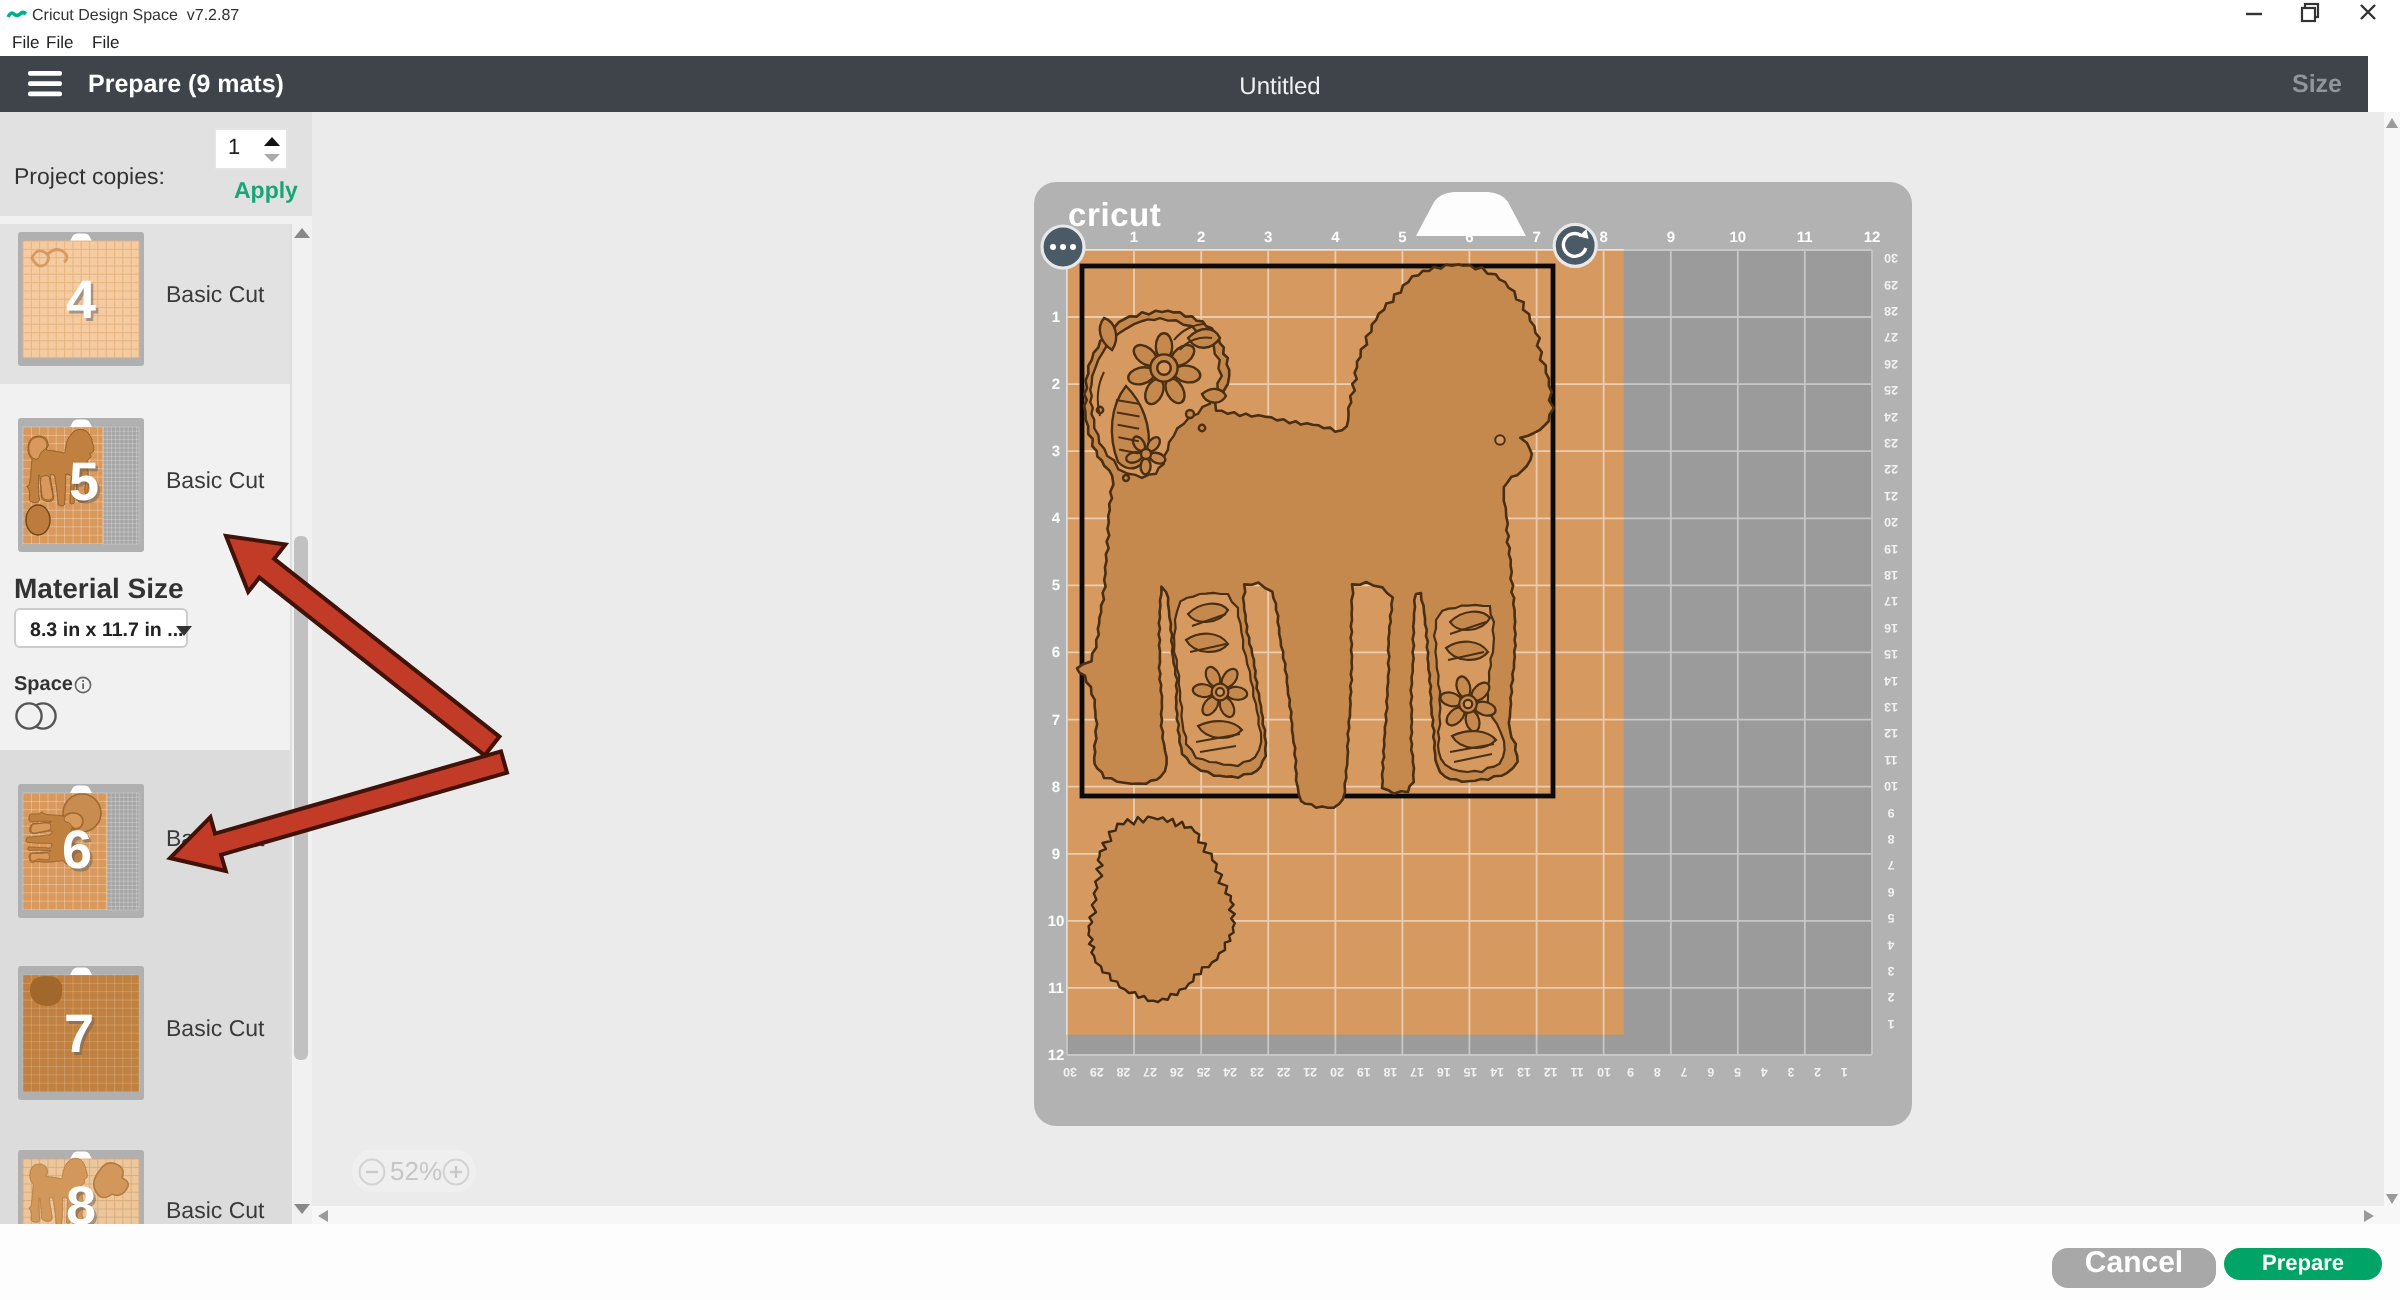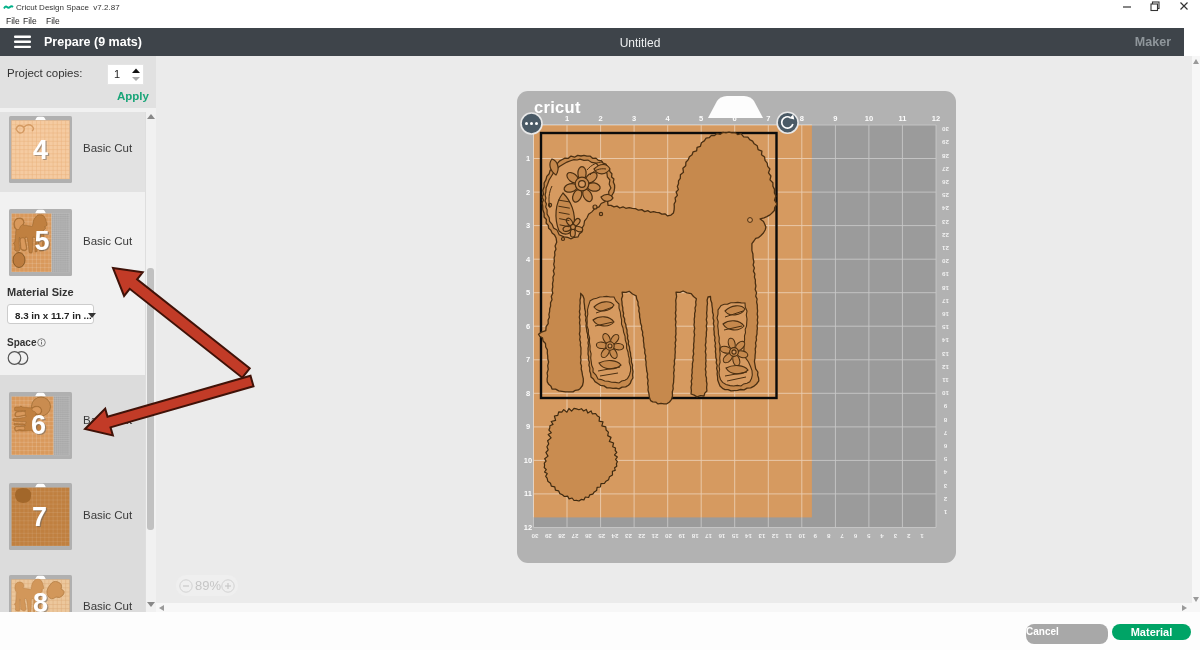--- a/index.html
+++ b/index.html
@@ -42,29 +42,29 @@
         <rect y="0.5" width="17" height="2.4" rx="1"></rect>
         <rect y="5.6" width="17" height="2.4" rx="1"></rect>
         <rect y="10.7" width="17" height="2.4" rx="1"></rect>
       </g>
     </svg>
 
   <div class="abs" style="left:44px;top:7px;font-size:12.5px;font-weight:bold;color:#fff">Prepare (9 mats)</div>
 
   <div class="abs" style="left:0;top:8px;width:1280px;text-align:center;font-size:12px;color:#eef0f1">Untitled</div>
 
-  <div class="abs" style="right:13px;top:7px;font-size:12.5px;font-weight:bold;color:#8f969b">Maker</div>
+  <div class="abs" style="right:13px;top:7px;font-size:12.5px;font-weight:bold;color:#8f969b">Size</div>
 </div>
 
 <div class="abs" style="left:156px;top:56px;width:1044px;height:556px;background:#ebebeb"></div>
 
 <div class="abs" style="left:0;top:56px;width:156px;height:556px;background:#f1f1f1">
 
   <div class="abs" style="left:0;top:0;width:156px;height:52px;background:#e1e1e1">
-    <span class="abs" style="left:7px;top:11px;font-size:11.5px;color:#333">Project copies:</span>
+    <span class="abs" style="left:7px;top:27px;font-size:11.5px;color:#333">Project copies:</span>
 
     <div class="abs" style="left:107px;top:8px;width:37px;height:21px;background:#fff;border:1px solid #e4e4e4">
       <span class="abs" style="left:6px;top:3px;font-size:11px;color:#222">1</span>
       <svg class="abs" style="left:22px;top:2px" width="12" height="16" viewBox="0 0 12 16">
           <path d="M2,6 L6,1.5 L10,6 Z" fill="#111"></path>
           <path d="M2,10 L10,10 L6,14 Z" fill="#aaa"></path>
         </svg>
     </div>
 
     <span class="abs" style="left:117px;top:34px;font-size:11.5px;font-weight:bold;color:#18a578">Apply</span>
@@ -196,21 +196,21 @@
           <path d="M557.0,230.1 L553.6,228.0 L552.1,224.3 L549.6,221.5 L549.2,217.6 L547.1,214.0 L547.1,209.8 L545.7,207.0 L546.4,203.9 L545.1,201.0 L545.9,198.0 L545.1,195.0 L545.8,192.1 L546.1,188.0 L547.6,184.2 L549.1,180.0 L551.4,176.2 L553.6,172.5 L556.2,169.2 L559.5,166.6 L563.2,164.3 L567.0,162.1 L571.2,160.5 L574.0,159.7 L577.1,160.0 L580.0,159.1 L583.9,160.3 L588.0,160.1 L591.7,162.4 L596.0,163.1 L598.4,165.9 L601.9,167.1 L603.6,170.7 L606.9,173.0 L607.4,177.0 L609.9,180.0 L609.2,184.2 L610.9,188.0 L608.7,191.7 L608.9,196.0 L605.9,198.3 L604.9,201.9 L601.2,203.5 L599.0,206.9 L594.8,208.5 L591.9,211.9 L588.6,214.2 L586.9,218.0 L584.5,221.1 L583.9,225.0 L582.0,228.2 L581.9,232.0 L579.3,234.0 L578.0,236.9 L574.3,237.3 L571.0,238.9 L567.7,237.4 L564.0,236.9 L559.2,234.7 Z" fill="#d9995c" stroke="#8a5a25" stroke-width="3"></path>
           <path d="M721.1,305.4 L724.3,304.3 L727.6,304.1 L730.8,302.8 L734.0,302.8 L737.7,302.4 L741.3,302.9 L745.0,303.0 L745.3,307.2 L747.0,311.0 L746.3,315.0 L747.0,319.0 L746.7,323.0 L746.5,326.2 L745.2,329.4 L745.5,332.7 L744.5,335.9 L744.6,340.0 L743.8,344.0 L744.0,348.0 L743.9,351.5 L745.3,354.7 L745.7,358.1 L748.5,362.0 L750.4,366.3 L752.0,370.5 L752.3,375.0 L751.5,378.5 L749.8,381.8 L747.0,383.3 L743.7,383.9 L741.0,386.0 L737.3,385.4 L733.7,386.0 L730.1,385.6 L726.0,384.5 L722.6,382.4 L720.5,379.5 L719.4,375.9 L719.0,372.7 L719.6,369.3 L719.0,366.0 L720.1,362.1 L719.7,358.0 L720.2,354.0 L719.7,350.0 L720.1,345.9 L719.0,342.0 L719.3,337.9 L718.4,334.0 L718.3,330.0 L717.7,326.0 L718.2,321.9 L717.0,318.0 L718.0,314.1 L718.0,310.0 Z" fill="#d9995c" stroke="#8a5a25" stroke-width="3"></path>
           <path d="M590.2,300.7 L593.3,299.0 L596.6,298.3 L599.8,297.0 L603.1,296.8 L606.7,296.4 L610.3,297.0 L614.0,297.0 L615.9,300.9 L619.0,304.0 L619.0,308.1 L620.3,312.0 L620.7,316.1 L621.6,320.0 L621.5,324.1 L623.0,328.0 L623.6,332.1 L625.0,336.0 L625.3,340.1 L626.6,344.0 L626.6,348.1 L628.0,352.0 L628.4,355.4 L629.3,358.7 L629.2,362.1 L630.5,366.5 L630.6,371.0 L629.5,375.0 L627.5,378.6 L625.0,380.3 L621.7,381.0 L619.0,383.0 L615.4,382.4 L611.7,382.3 L608.2,381.2 L604.7,381.0 L601.5,379.6 L598.0,379.0 L596.0,375.1 L593.0,372.0 L593.1,368.5 L591.7,365.3 L591.3,362.0 L590.7,358.0 L591.1,353.9 L590.0,350.0 L590.1,346.0 L589.4,342.0 L589.6,337.9 L588.4,334.0 L588.4,329.9 L587.0,326.0 L587.2,322.0 L587.0,318.0 L587.8,314.1 L587.5,310.0 L588.4,306.1 Z" fill="#d9995c" stroke="#8a5a25" stroke-width="3"></path>
         </g>
         <ellipse cx="10" cy="51" rx="6" ry="7.5" fill="#bd7c3e" stroke="#6b4617" stroke-width="0.7"></ellipse>
 <text x="34.3" y="42.3" font-family="Liberation Sans, sans-serif" font-size="27" font-weight="bold" fill="rgba(96,96,96,0.5)" text-anchor="middle">5</text>
 <text x="33" y="41" font-family="Liberation Sans, sans-serif" font-size="27" font-weight="bold" fill="#ffffff" text-anchor="middle">5</text>
 </svg></div>
   <div class="abs" style="left:83px;top:179px;font-size:11.5px;color:#3a3a3a">Basic Cut</div>
 
-  <div class="abs" style="left:7px;top:230px;font-size:11px;font-weight:bold;color:#333">Material Size</div>
+  <div class="abs" style="left:7px;top:230px;font-size:14px;font-weight:bold;color:#333">Material Size</div>
 
   <div class="abs" style="left:7px;top:248px;width:87px;height:20px;background:#fff;border:1px solid #ccc;border-radius:3px">
     <span class="abs" style="left:7px;top:4.5px;font-size:9.8px;font-weight:bold;color:#222;white-space:nowrap">8.3 in x 11.7 in ...</span>
     <svg class="abs" style="left:80px;top:8px" width="8" height="5" viewBox="0 0 8 5">
         <path d="M0,0 L8,0 L4,5 Z" fill="#333"></path>
       </svg>
   </div>
 
   <div class="abs" style="left:7px;top:281px;font-size:10px;font-weight:bold;color:#333">Space</div>
 
@@ -664,21 +664,21 @@
       <path d="M790.4,117.6 A5.7,5.7 0 1 0 792.9,124.0" fill="none" stroke="#fff" stroke-width="1.7"></path>
       <path d="M789.3,118.2 L794.3,119.4 L793.2,114.5 Z" fill="#fff"></path>
     </g>
 </svg>
 
 <div class="abs" style="left:176px;top:575px;width:62px;height:21px;background:#efefef;border-radius:10px">
   <svg class="abs" style="left:3px;top:3.5px" width="14" height="14" viewBox="0 0 14 14">
       <circle cx="7" cy="7" r="6.2" fill="none" stroke="#d2d2d2" stroke-width="1"></circle>
       <line x1="4" y1="7" x2="10" y2="7" stroke="#c8c8c8" stroke-width="1.2"></line>
     </svg>
-  <span class="abs" style="left:19px;top:3px;font-size:13px;color:#c6c6c6">89%</span>
+  <span class="abs" style="left:19px;top:3px;font-size:13px;color:#c6c6c6">52%</span>
   <svg class="abs" style="left:45px;top:3.5px" width="14" height="14" viewBox="0 0 14 14">
       <circle cx="7" cy="7" r="6.2" fill="none" stroke="#d2d2d2" stroke-width="1"></circle>
       <line x1="4" y1="7" x2="10" y2="7" stroke="#c8c8c8" stroke-width="1.2"></line>
       <line x1="7" y1="4" x2="7" y2="10" stroke="#c8c8c8" stroke-width="1.2"></line>
     </svg>
 </div>
 
 <div class="abs" style="left:156px;top:603px;width:1036px;height:9px;background:#f7f7f7">
   <svg class="abs" style="left:3px;top:2px" width="5" height="6" viewBox="0 0 5 6">
       <path d="M5,0 L5,6 L0,3 Z" fill="#9a9a9a"></path>
@@ -692,22 +692,22 @@
   <svg class="abs" style="left:1px;top:3px" width="6" height="5" viewBox="0 0 6 5">
       <path d="M0,5 L6,5 L3,0 Z" fill="#9a9a9a"></path>
     </svg>
   <svg class="abs" style="left:1px;top:541px" width="6" height="5" viewBox="0 0 6 5">
       <path d="M0,0 L6,0 L3,5 Z" fill="#9a9a9a"></path>
     </svg>
 </div>
 
 <div class="abs" style="left:0;top:612px;width:1200px;height:38px;background:#fdfdfd">
 
-  <div class="abs" style="left:1026px;top:12px;width:82px;height:20px;background:#a8a8a8;border-radius:8px;color:#fff;font-size:10px;font-weight:bold;line-height:16px">Cancel</div>
-
-  <div class="abs" style="left:1112px;top:12px;width:79px;height:16px;background:#00a466;border-radius:8px;color:#fff;font-size:11px;font-weight:bold;text-align:center;line-height:16px">Material</div>
+  <div class="abs" style="left:1026px;top:12px;width:82px;height:20px;background:#a8a8a8;border-radius:8px;color:#fff;font-size:15px;font-weight:bold;text-align:center;line-height:16px">Cancel</div>
+
+  <div class="abs" style="left:1112px;top:12px;width:79px;height:16px;background:#00a466;border-radius:8px;color:#fff;font-size:11px;font-weight:bold;text-align:center;line-height:16px">Prepare</div>
 </div>
 
 <svg class="abs" style="left:70px;top:250px" width="195" height="195" viewBox="70 250 195 195">
 
   <path d="M249.7,368.3 L137.1,279.4 L142.7,272.3 L113.0,268.0 L124.1,295.9 L129.7,288.8 L242.3,377.7 Z" fill="#c23b27" stroke="#401208" stroke-width="2" stroke-linejoin="miter"></path>
 
   <path d="M250.5,375.7 L107.5,416.8 L105.2,408.6 L85.0,429.0 L112.9,435.5 L110.5,427.4 L253.5,386.3 Z" fill="#c23b27" stroke="#401208" stroke-width="2" stroke-linejoin="miter"></path>
 </svg>
 </body></html>

